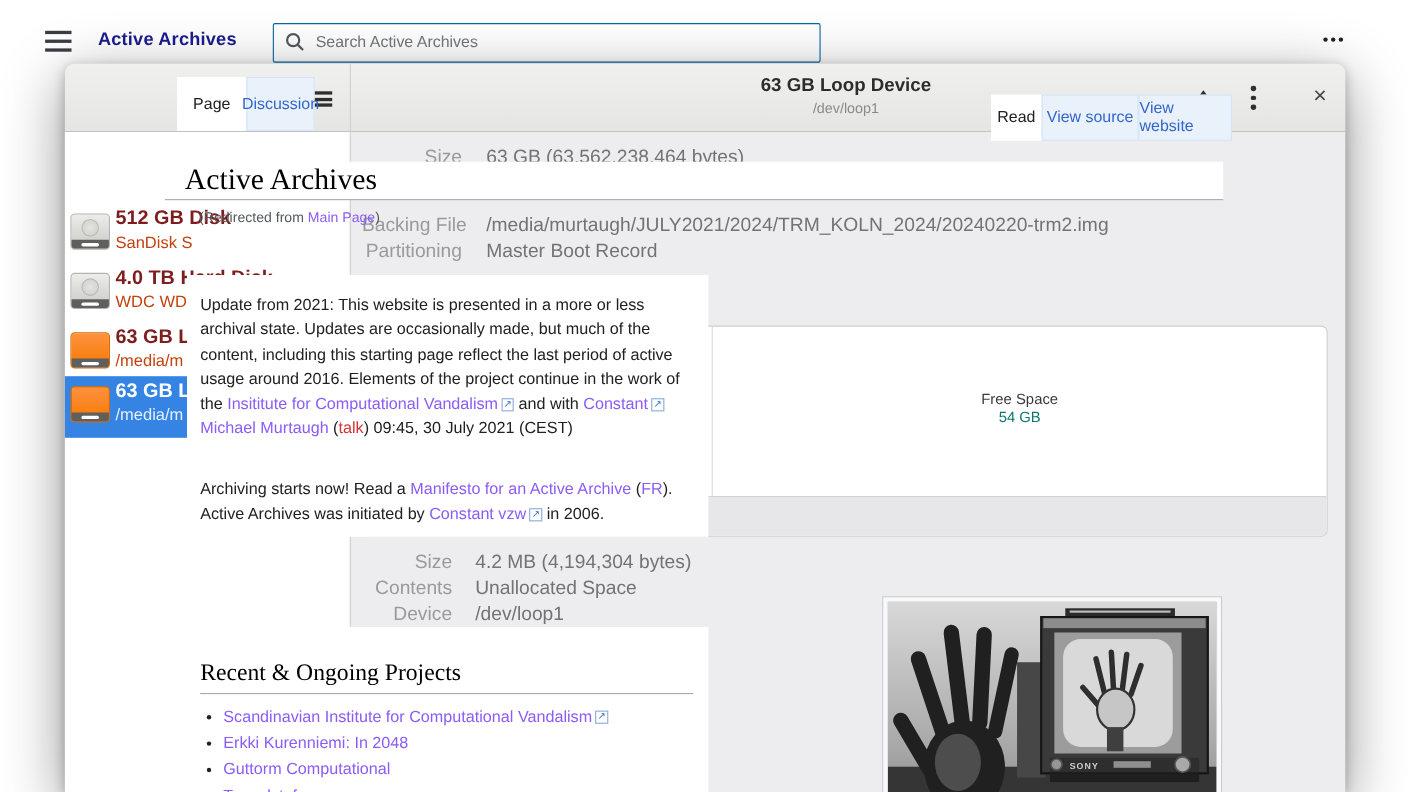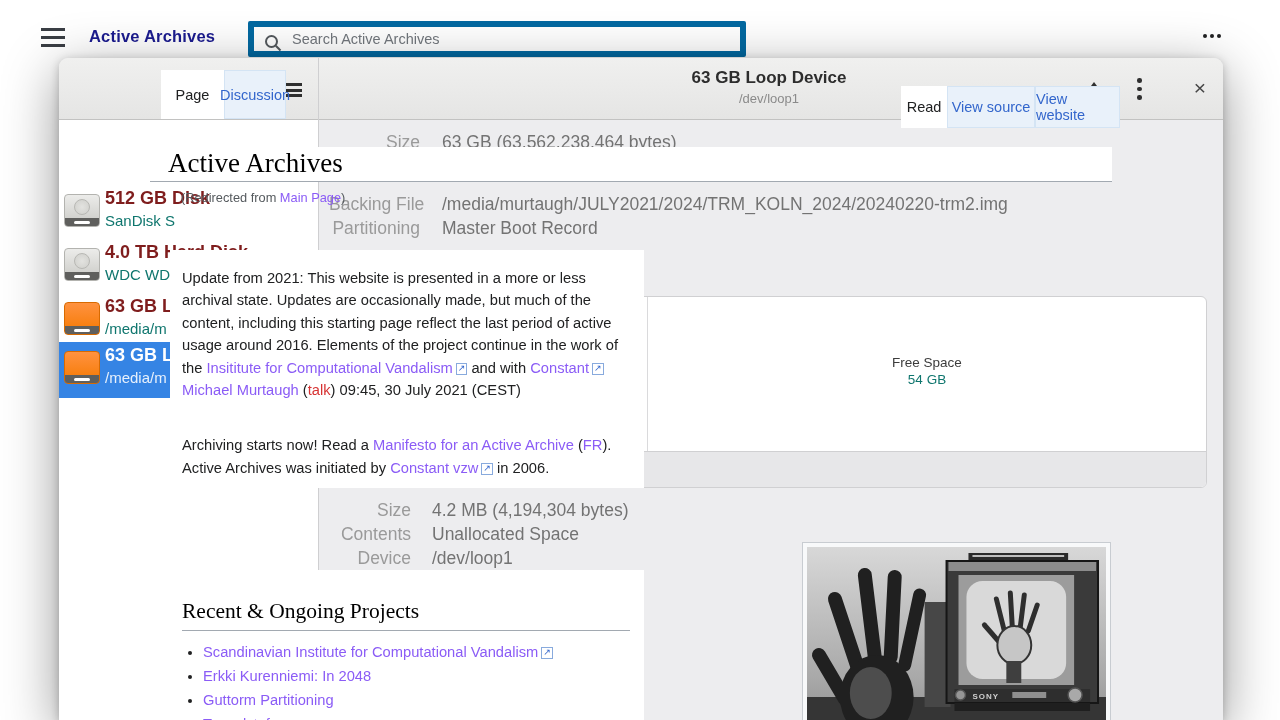--- a/index.html
+++ b/index.html
@@ -6,21 +6,21 @@
   html,body { width:1280px; height:720px; }
   body { font-family:"Liberation Sans", sans-serif; background:#fff; overflow:hidden; }
   .screen { position:relative; width:1280px; height:720px; background:#fff; overflow:hidden; }
 
   
   .topbar { position:absolute; left:0; top:0; width:1280px; height:58px; background:#fff; z-index:1; }
   .tb-burger { position:absolute; left:41px; top:28px; width:24px; height:19px; cursor:pointer; }
   .tb-burger span { position:absolute; left:0; width:24px; height:3px; background:#3a3e44; }
   .tb-burger span:nth-child(1){top:0;} .tb-burger span:nth-child(2){top:8px;} .tb-burger span:nth-child(3){top:16px;}
   .tb-logo { position:absolute; left:89px; top:27px; font-size:16.5px; font-weight:bold; color:#1b1b8f; letter-spacing:.2px; }
-  .tb-search { position:absolute; left:248px; top:21px; width:498px; height:36px; border:6px solid #0369a1; border-radius:2px; background:#fff; }
+  .tb-search { position:absolute; left:248px; top:21px; width:498px; height:36px; border:1px solid #0369a1; border-radius:2px; background:#fff; }
   .tb-search svg { position:absolute; left:9px; top:6px; }
   .tb-search input { position:absolute; left:0; top:0; width:100%; height:100%; border:none; outline:none; background:transparent; padding-left:38px; font-size:14.5px; font-family:"Liberation Sans",sans-serif; color:#202122; }
   .tb-search input::placeholder { color:#72777d; opacity:1; }
   .tb-ellipsis { position:absolute; left:1203px; top:34px; display:flex; gap:3px; cursor:pointer; }
   .tb-ellipsis i { width:4px; height:4px; border-radius:50%; background:#202122; }
 
   
   .dwin { position:absolute; left:59px; top:58px; width:1164px; height:662px; z-index:2;
           background:#ededef; border-radius:9px 9px 0 0;
           box-shadow:0 14px 55px rgba(0,0,0,.42), 0 2px 10px rgba(0,0,0,.22); }
@@ -45,21 +45,21 @@
   .sd-item { position:absolute; left:0; width:259px; height:54px; cursor:pointer; }
   .sd-item.sel { background:#3584e4; }
   .sd-ic { position:absolute; left:5px; top:9px; width:36px; height:33px; border-radius:4px; }
   .sd-ic.disk { background:linear-gradient(#ececea,#c9c9c5); border:1px solid #b3b3af; }
   .sd-ic.disk .platter { position:absolute; left:9px; top:4px; width:16px; height:16px; border-radius:50%;
           background:radial-gradient(#e3e3e0,#cfcfcb); border:1px solid #b8b8b4; }
   .sd-ic.loop { background:linear-gradient(#ff9240,#f57900); border:1px solid #d86a00; }
   .sd-ic .tray { position:absolute; left:0; bottom:0; width:100%; height:8px; background:#5f5f5d; border-radius:0 0 3px 3px; }
   .sd-ic .slot { position:absolute; left:9px; top:2.5px; width:16px; height:3px; background:#fff; border-radius:2px; }
   .sd-t { position:absolute; left:46px; top:3px; font-size:18px; font-weight:600; color:#7f1d1d; white-space:nowrap; }
-  .sd-s { position:absolute; left:46px; top:27px; font-size:15px; color:#0f766e; white-space:nowrap; }
+  .sd-s { position:absolute; left:46px; top:27px; font-size:15px; color:#c2410c; white-space:nowrap; }
   .sd-item.sel .sd-t { color:#fff; }
   .sd-item.sel .sd-s { color:rgba(255,255,255,.88); }
   .it1{top:65px;} .it2{top:119px;} .it3{top:173px;} .it4{top:222px; height:56px;}
 
   
   .drow { position:absolute; font-size:17.5px; white-space:nowrap; }
   .drow .lab { position:absolute; text-align:right; color:#9a9a9a; }
   .drow .val { position:absolute; color:#737373; }
   .r1{top:74px;} .r2{top:136px;} .r3{top:160px;}
   .r1 .lab,.r2 .lab,.r3 .lab { left:270px; width:91px; }
@@ -257,21 +257,21 @@
       <p><span>Update from 2021: This website is presented in a more or less archival state. Updates are occasionally made, but much of the content, including this starting page reflect the last period of active usage around 2016. Elements of the project continue in the work of the </span><a class="wlink">Insititute for Computational Vandalism</a><span class="extico">↗</span><span> and with </span><a class="wlink">Constant</a><span class="extico">↗</span><span> </span><a class="wlink">Michael Murtaugh</a><span> (</span><a class="wlink red">talk</a><span>) 09:45, 30 July 2021 (CEST)</span></p>
       <p><span>Archiving starts now! Read a </span><a class="wlink">Manifesto for an Active Archive</a><span> (</span><a class="wlink">FR</a><span>).</span><br><span>Active Archives was initiated by </span><a class="wlink">Constant vzw</a><span class="extico">↗</span><span> in 2006.</span></p>
     </div>
   </div>
 
   <div class="ovl recent-box">
     <h2>Recent &amp; Ongoing Projects</h2>
     <ul>
       <li><a class="wlink">Scandinavian Institute for Computational Vandalism</a><span class="extico">↗</span></li>
       <li><a class="wlink">Erkki Kurenniemi: In 2048</a></li>
-      <li><a class="wlink">Guttorm Partitioning</a></li>
+      <li><a class="wlink">Guttorm Computational</a></li>
       <li><a class="wlink">Toneelstof</a></li>
     </ul>
   </div>
 
   <div class="ovl photo-thumb">
     <div class="ph">
       <svg width="299" height="190" viewBox="0 0 300 190" preserveAspectRatio="none">
         <defs>
           <linearGradient id="bgG" x1="0" y1="0" x2="0" y2="1">
             <stop offset="0" stop-color="#d8d8d8"></stop>

